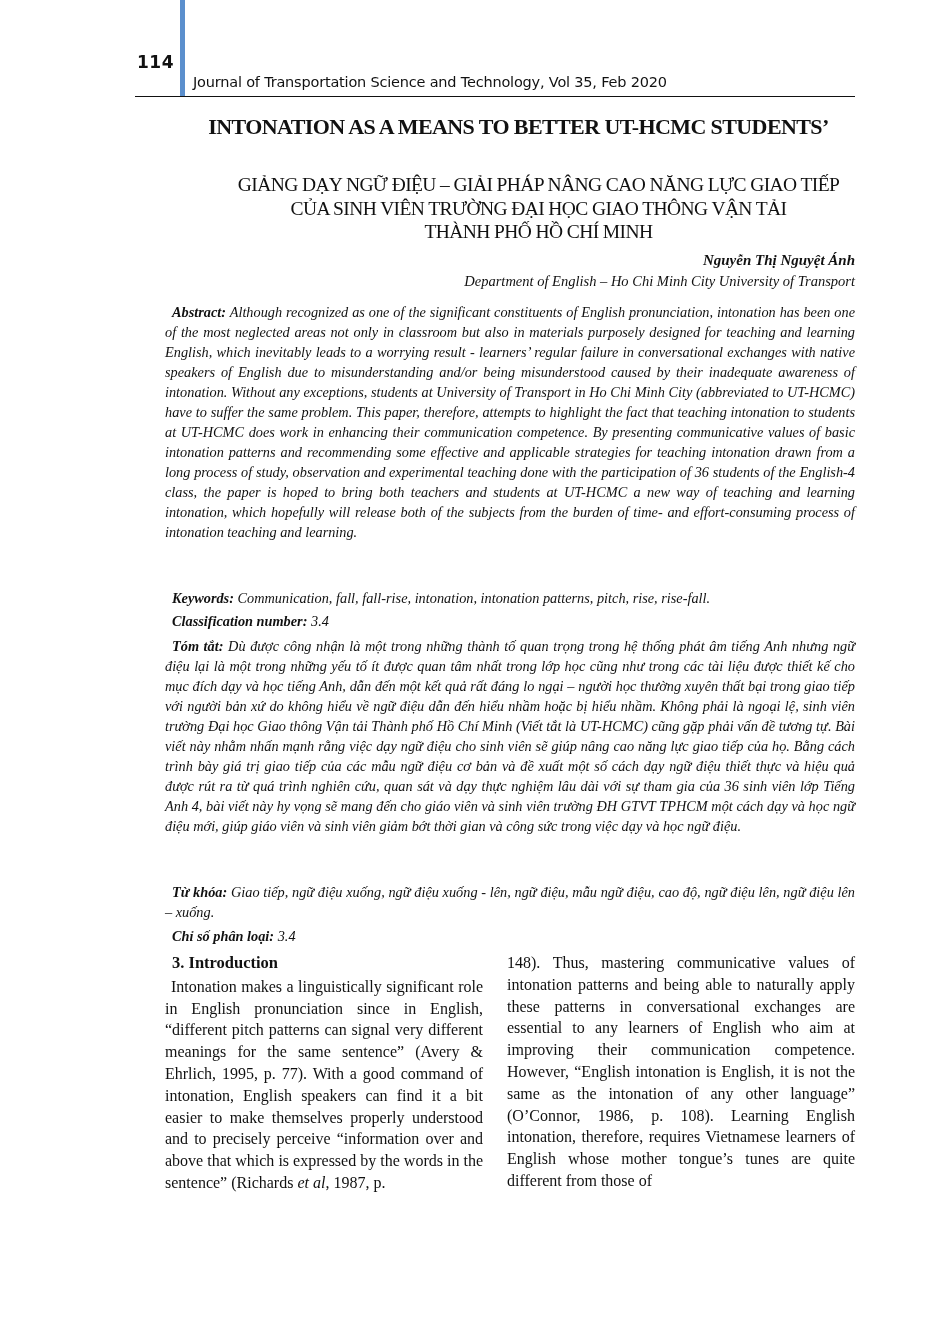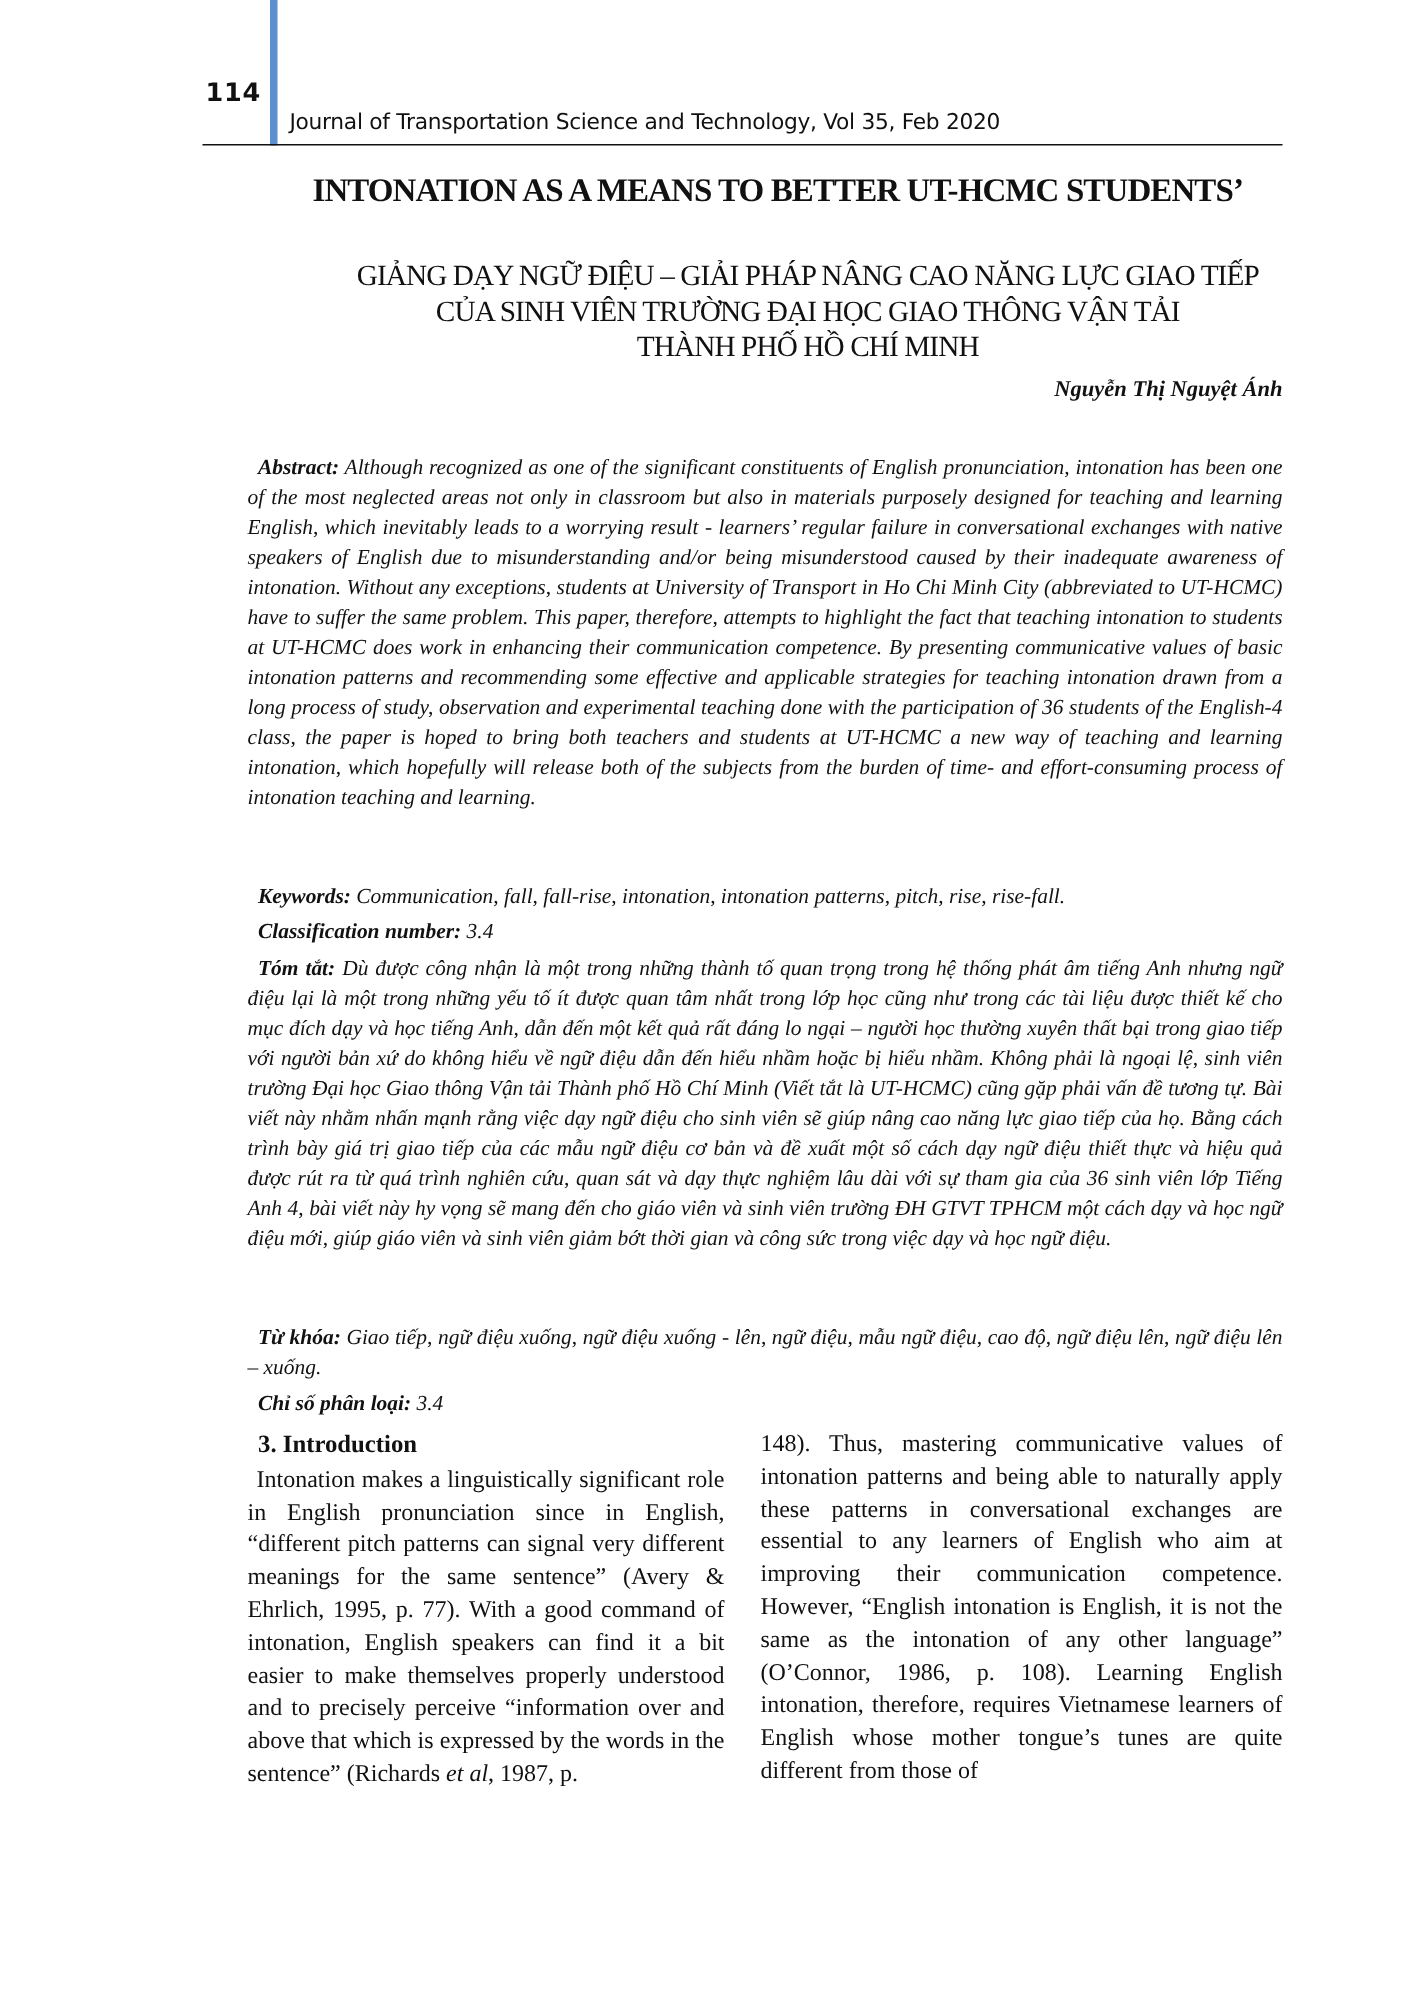--- a/index.html
+++ b/index.html
@@ -47,20 +47,21 @@
     <div>INTONATION AS A MEANS TO BETTER UT-HCMC STUDENTS’</div>
   </div>
 
   <div class="title-vi">
     <div>GIẢNG DẠY NGỮ ĐIỆU – GIẢI PHÁP NÂNG CAO NĂNG LỰC GIAO TIẾP</div>
     <div>CỦA SINH VIÊN TRƯỜNG ĐẠI HỌC GIAO THÔNG VẬN TẢI</div>
     <div>THÀNH PHỐ HỒ CHÍ MINH</div>
   </div>
 
   <div class="author">Nguyễn Thị Nguyệt Ánh</div>
+  <div class="affiliation">Department of English – Ho Chi Minh City University of Transport</div>
 
   <div class="block abstract">
     <span class="lbl">Abstract:</span>
     <span>Although recognized as one of the significant constituents of English pronunciation, intonation has been one of the most neglected areas not only in classroom but also in materials purposely designed for teaching and learning English, which inevitably leads to a worrying result - learners’ regular failure in conversational exchanges with native speakers of English due to misunderstanding and/or being misunderstood caused by their inadequate awareness of intonation. Without any exceptions, students at University of Transport in Ho Chi Minh City (abbreviated to UT-HCMC) have to suffer the same problem. This paper, therefore, attempts to highlight the fact that teaching intonation to students at UT-HCMC does work in enhancing their communication competence. By presenting communicative values of basic intonation patterns and recommending some effective and applicable strategies for teaching intonation drawn from a long process of study, observation and experimental teaching done with the participation of 36 students of the English-4 class, the paper is hoped to bring both teachers and students at UT-HCMC a new way of teaching and learning intonation, which hopefully will release both of the subjects from the burden of time- and effort-consuming process of intonation teaching and learning.</span>
   </div>
 
   <div class="block keywords">
     <span class="lbl">Keywords:</span>
     <span>Communication, fall, fall-rise, intonation, intonation patterns, pitch, rise, rise-fall.</span>
   </div>

